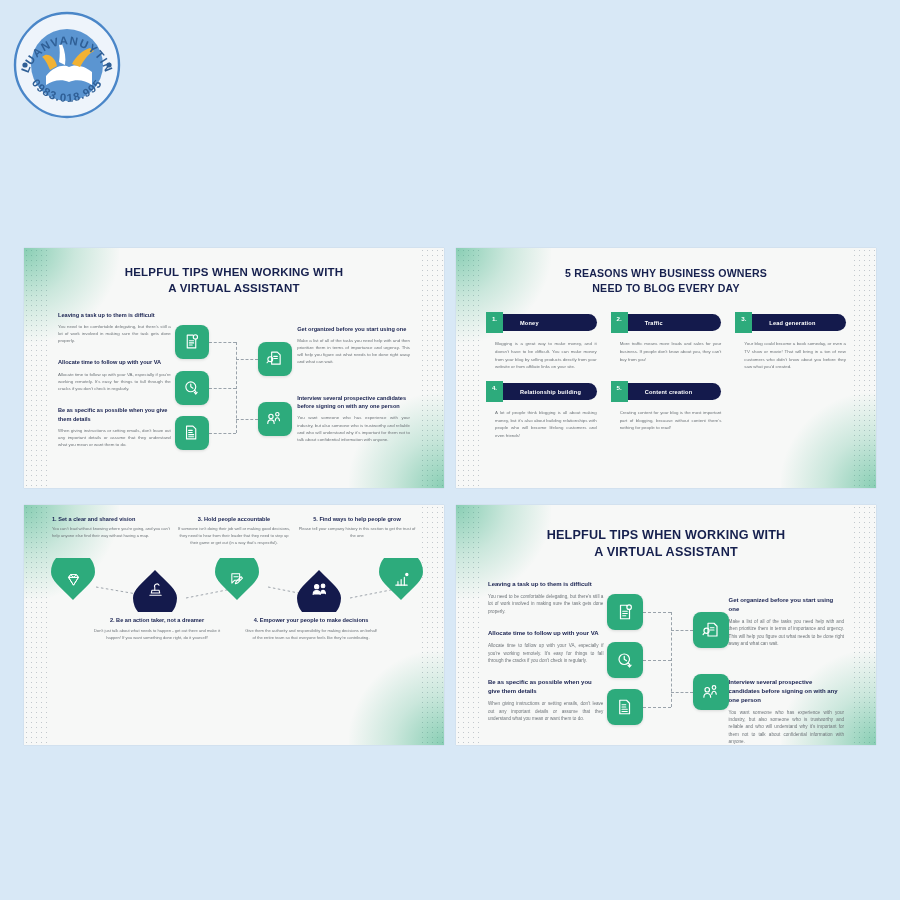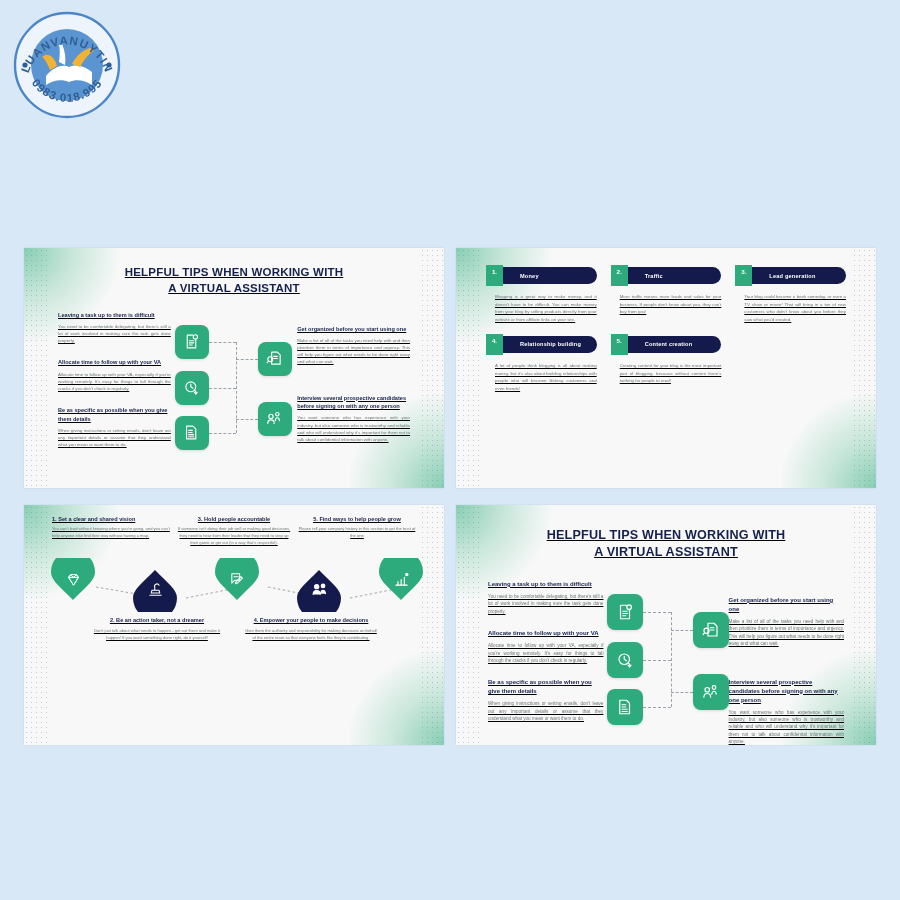--- a/index.html
+++ b/index.html
@@ -19,21 +19,21 @@
   .logo-wrap svg{display:block;}
 
   
   .deck{
     position:absolute;
     left:24px;top:248px;
     width:852px;height:502px;
     display:grid;
     grid-template-columns:420px 420px;
     grid-template-rows:240px 240px;
-    column-gap:12px;row-gap:17px;text-decoration:underline;
+    column-gap:12px;row-gap:17px;
   }
   .slide{
     position:relative;
     background:#f7f8f7;
     overflow:hidden;
     box-shadow:0 0 1px rgba(0,0,0,.18);
   }
   
   .slide:before,.slide:after{
     content:"";position:absolute;top:0;bottom:0;width:24px;
@@ -247,20 +247,24 @@
           </div>
         </div>
       </div>
     </div>
   </div>
 
   <div class="slide blog">
     <div class="glow-tl"></div>
     <div class="glow-br"></div>
     <div class="inner">
+      <div class="s-title">
+        <div>5 REASONS WHY BUSINESS OWNERS</div>
+        <div>NEED TO BLOG EVERY DAY</div>
+      </div>
       <div class="blog-grid">
         <div class="bcell">
           <div class="pill-row">
             <div class="pill">
               <span>Money</span>
             </div>
             <div class="numtab">
               <b>1.</b>
             </div>
           </div>

